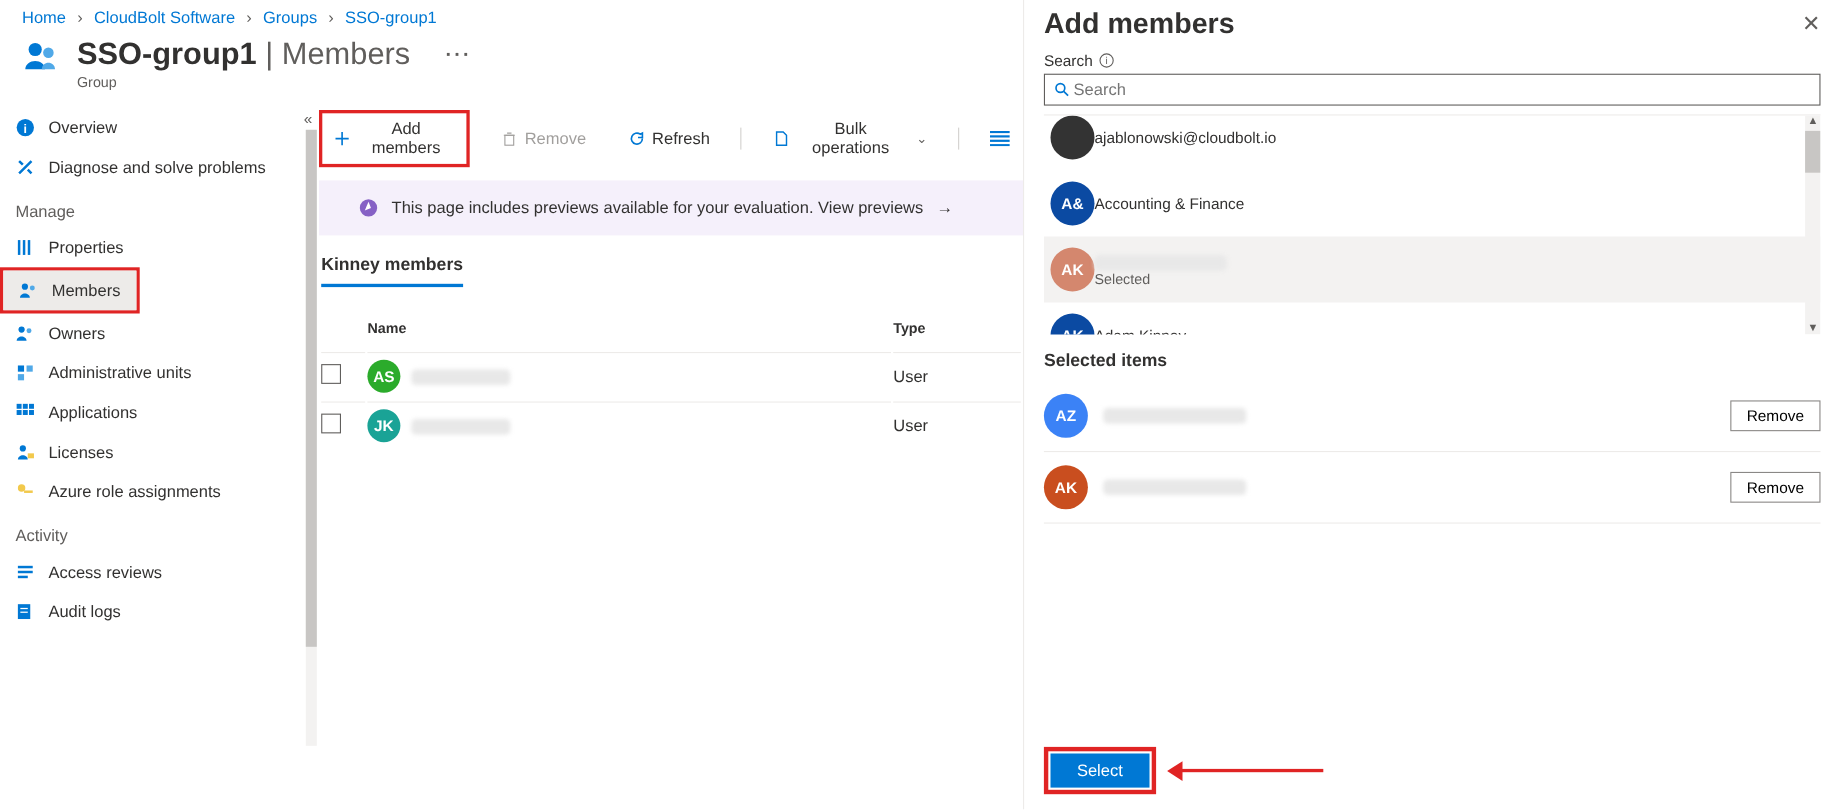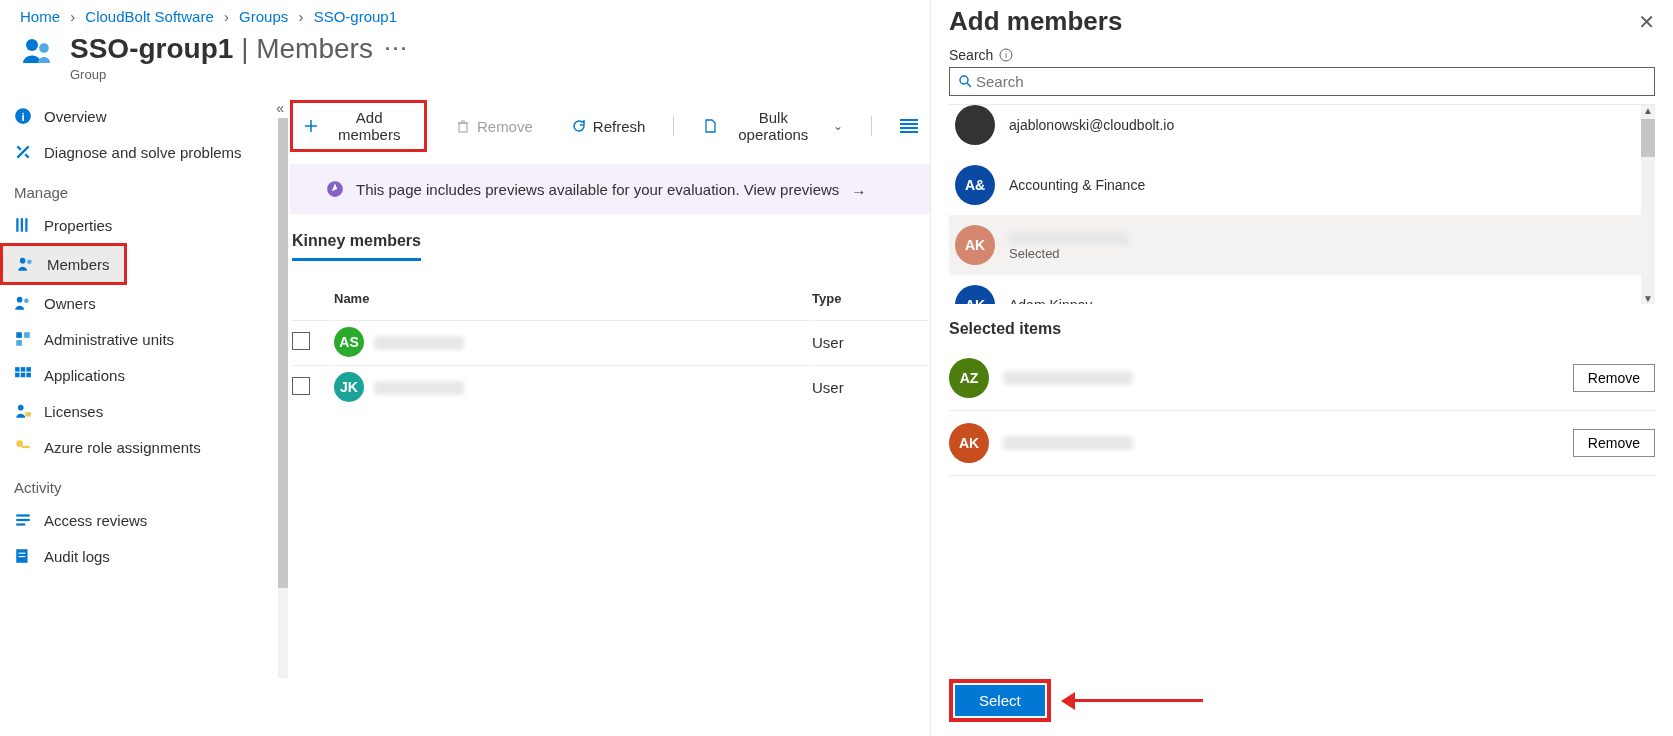--- a/index.html
+++ b/index.html
@@ -17,21 +17,21 @@
   .left-pane { flex: 0 0 930px; display: flex; flex-direction: column; }
   .breadcrumb {
     padding: 8px 20px 4px;
     font-size: 15px;
     color: #0078d4;
   }
   .breadcrumb span.sep { color: #605e5c; margin: 0 6px; }
   .breadcrumb a { color: #0078d4; text-decoration: none; cursor: pointer; }
   .page-header { display: flex; align-items: flex-start; padding: 4px 20px 12px; }
   .group-icon { width: 36px; height: 36px; margin-right: 14px; }
-  .page-title { font-size: 28px; font-weight: 600; display: flex; align-items: center; gap: 12px; }
+  .page-title { font-size: 28px; font-weight: 600; display: flex; align-items: center; gap: 32px; }
   .page-title .sub { font-weight: 400; color: #605e5c; }
   .page-subtitle { font-size: 13px; color: #605e5c; margin-top: 2px; }
   .more-dots { color: #605e5c; font-size: 18px; font-weight: bold; letter-spacing: 2px; }
 
   .body-row { display: flex; flex: 1; overflow: hidden; }
   .sidebar { width: 288px; position: relative; padding-top: 4px; }
   .sidebar-collapse {
     position: absolute; top: 6px; right: 4px; color: #605e5c; font-size: 14px;
     cursor: pointer;
   }
@@ -94,21 +94,21 @@
   .panel-header { display: flex; justify-content: space-between; align-items: center; padding: 6px 0 10px; }
   .panel-title { font-size: 26px; font-weight: 600; }
   .close-x { font-size: 20px; cursor: pointer; color: #605e5c; }
   .search-label { font-size: 14px; color: #323130; margin-bottom: 4px; display: flex; align-items: center; gap: 6px; }
   .search-box {
     display: flex; align-items: center; border: 1px solid #605e5c; padding: 4px 8px;
   }
   .search-box input { border: none; outline: none; flex: 1; font-size: 15px; }
   .search-results { margin-top: 8px; border-top: 1px solid #edebe9; position: relative; max-height: 200px; overflow: hidden; }
   .result-row {
-    display: flex; align-items: center; gap: 14px; padding: 10px 6px; cursor: pointer;
+    display: flex; align-items: center; padding: 10px 6px; cursor: pointer;
   }
   .result-row.selected-row { background: #f3f2f1; }
   .result-avatar {
     width: 40px; height: 40px; border-radius: 50%; display: inline-flex;
     align-items: center; justify-content: center; color: #fff; font-size: 14px;
     font-weight: 600; flex-shrink: 0;
   }
   .sub-label { font-size: 13px; color: #605e5c; }
   .result-scroll { position: absolute; right: 0; top: 0; width: 14px; height: 100%; background: #f3f2f1; }
   .result-scroll-thumb { position: absolute; right: 0; top: 14px; width: 14px; height: 38px; background: #c8c6c4; }
@@ -392,21 +392,21 @@
         </div>
     </div>
     <div class="result-scroll">
         <div class="result-scroll-thumb"></div>
       </div>
   </div>
 
   <div class="selected-title">Selected items</div>
   <div class="sel-row">
     <div class="sel-left">
-      <span class="result-avatar" style="background:#4d7c0f">AZ</span>
+      <span class="result-avatar" style="background:#3b82f6">AZ</span>
       <span class="blur-bar" style="width:130px"></span>
     </div>
     <button class="remove-btn">Remove</button>
   </div>
   <div class="sel-row">
     <div class="sel-left">
       <span class="result-avatar" style="background:#c94e1f">AK</span>
       <span class="blur-bar" style="width:130px"></span>
     </div>
     <button class="remove-btn">Remove</button>

